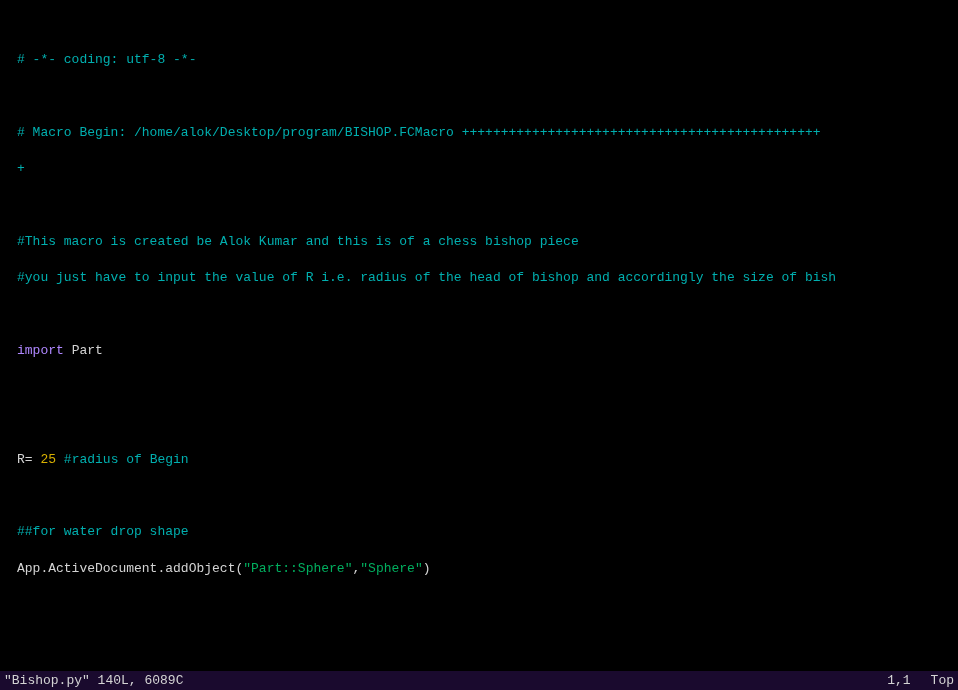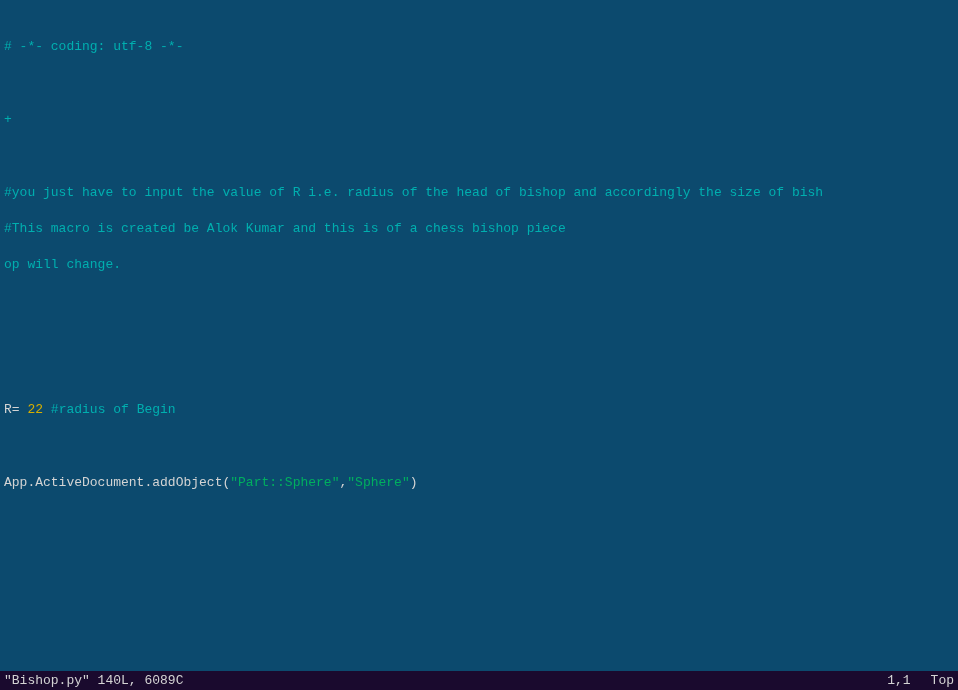--- a/index.html
+++ b/index.html
@@ -14,22 +14,22 @@
       font-size: 13px;
       color: #d4d4d4;
       width: 958px;
       height: 690px;
       overflow: hidden;
     }
 
     #editor {
       width: 958px;
       height: 690px;
-      background-color: #0c4a6e;
-      padding: 0;
+      background-color: #000000;
+      padding: 13px;
       overflow: hidden;
       position: relative;
     }
 
     #code-area {
       padding: 2px 4px;
       line-height: 1.4;
       white-space: pre;
       font-size: 13px;
     }
@@ -71,30 +71,32 @@
     }
   </style>
 </head>
 <body>
 
 <div id="editor">
   <div id="code-area">
 
 <span class="line"><span class="c-comment"># -*- coding: utf-8 -*-</span></span>
 <span class="line"></span>
+<span class="line"><span class="c-comment"># Macro Begin: /home/alok/Desktop/program/BISHOP.FCMacro ++++++++++++++++++++++++++++++++++++++++++++++</span></span>
 <span class="line"><span class="c-comment">+</span></span>
 <span class="line"></span>
+<span class="line"><span class="c-comment">#This macro is created be Alok Kumar and this is of a chess bishop piece</span></span>
 <span class="line"><span class="c-comment">#you just have to input the value of R i.e. radius of the head of bishop and accordingly the size of bish</span></span>
-<span class="line"><span class="c-comment">#This macro is created be Alok Kumar and this is of a chess bishop piece</span></span>
-<span class="line"><span class="c-comment">op will change.</span></span>
+<span class="line"></span>
+<span class="line"><span class="c-keyword">import</span> <span class="c-white">Part</span></span>
 <span class="line"></span>
 <span class="line"></span>
+<span class="line"><span class="c-white">R= </span><span class="c-number">25</span> <span class="c-comment">#radius of Begin</span></span>
 <span class="line"></span>
-<span class="line"><span class="c-white">R= </span><span class="c-number">22</span> <span class="c-comment">#radius of Begin</span></span>
-<span class="line"></span>
+<span class="line"><span class="c-comment">##for water drop shape</span></span>
 <span class="line"><span class="c-white">App.ActiveDocument.addObject(</span><span class="c-string">"Part::Sphere"</span><span class="c-white">,</span><span class="c-string">"Sphere"</span><span class="c-white">)</span></span>
 
 
 
 
 
 
 
 
 

